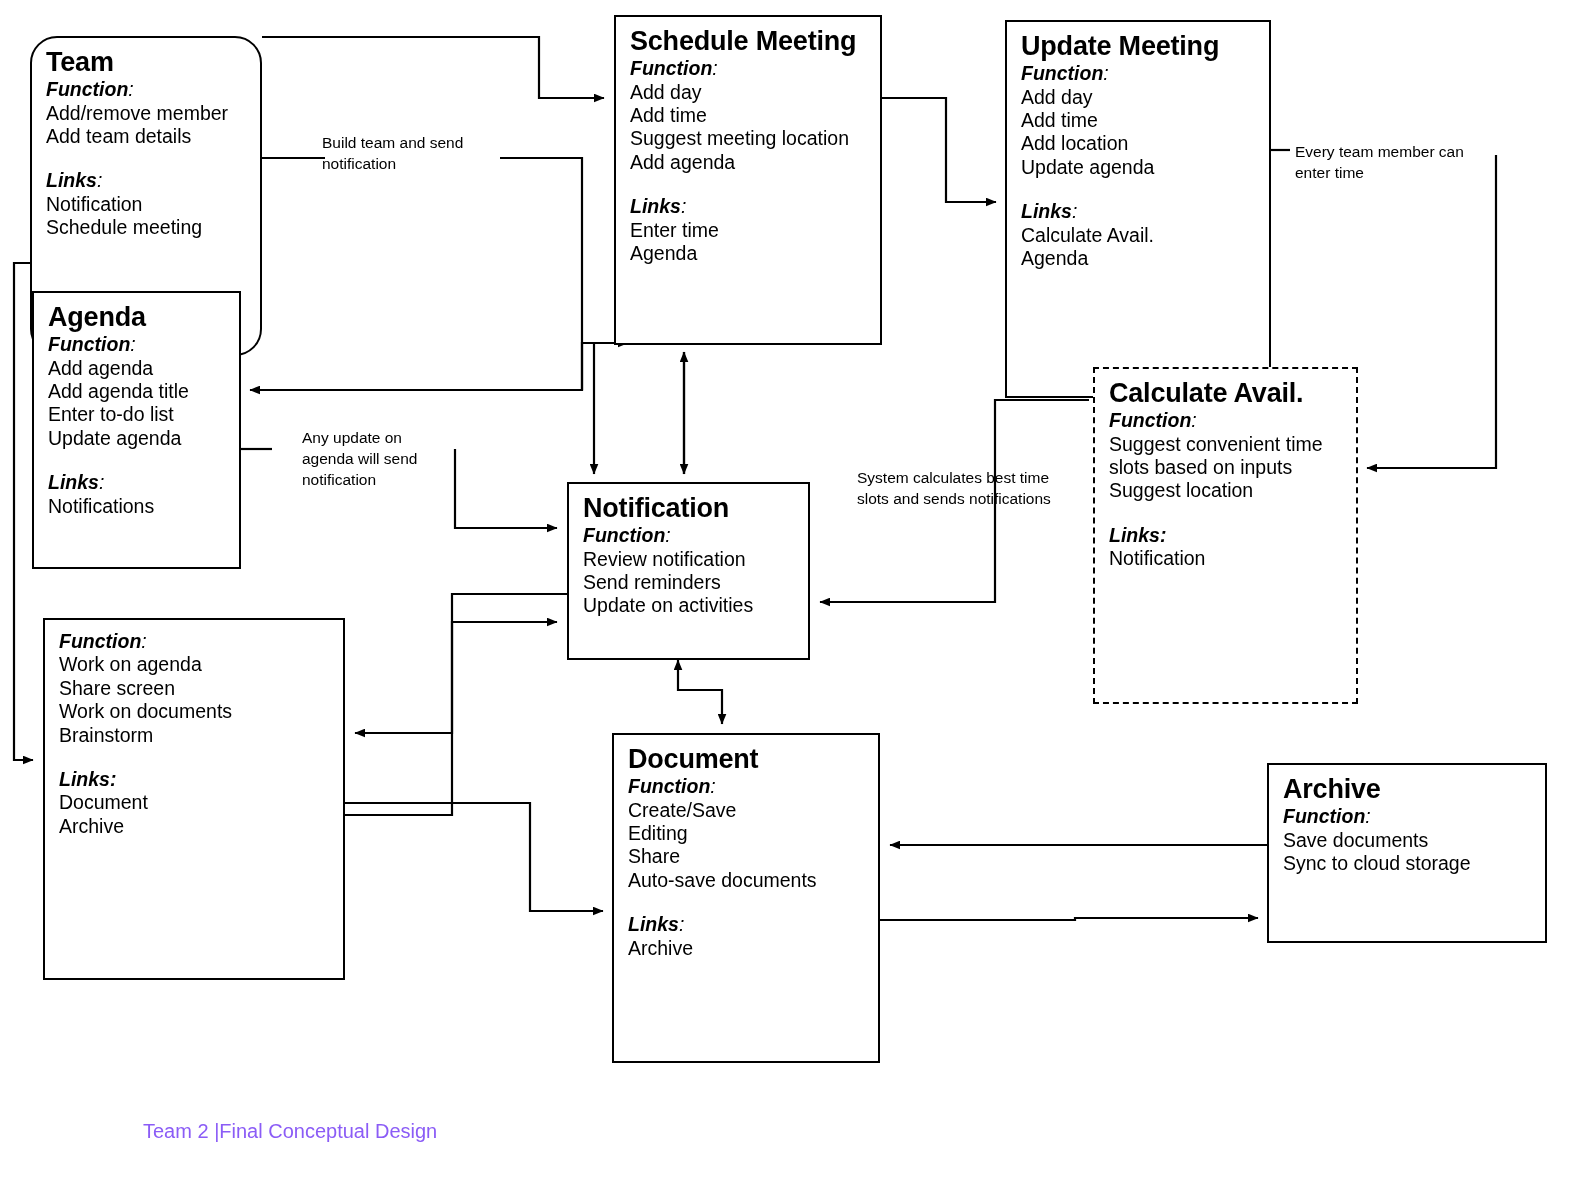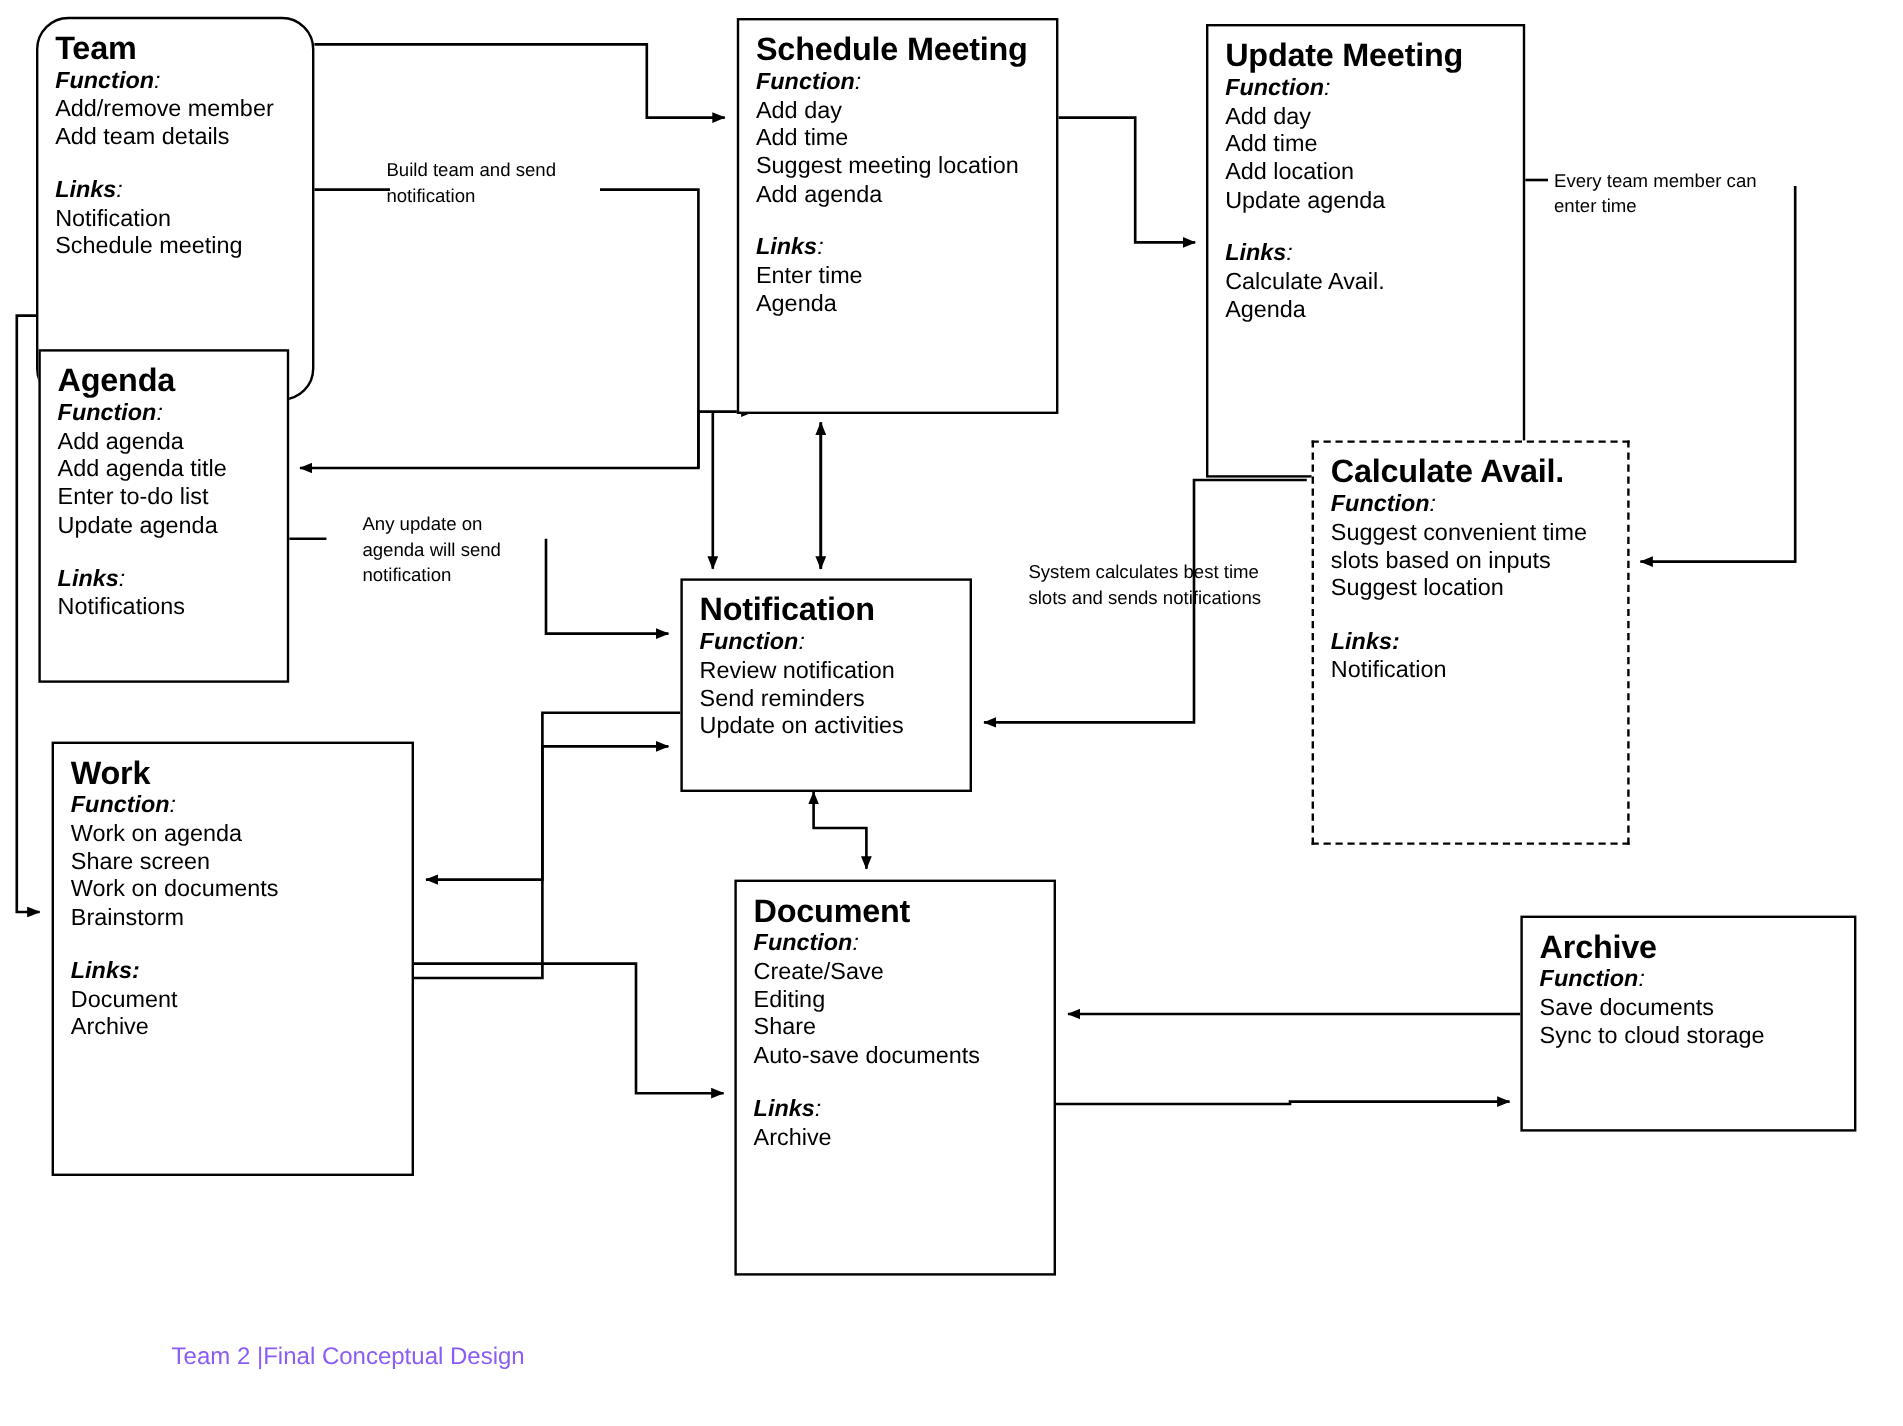--- a/index.html
+++ b/index.html
@@ -129,21 +129,21 @@
       <path d="M678,668 V660" marker-end="url(#ah)"></path>
 
       <path d="M345,803 H530 V911 H603" marker-end="url(#ah)"></path>
 
       <path d="M880,920 H1075 V918 H1258" marker-end="url(#ah)"></path>
 
       <path d="M1267,845 H1075 V845 H890" marker-end="url(#ah)"></path>
     </g>
   </svg>
 
-  <div class="node" style="left:30px; top:14px; width:232px; height:320px;border-radius:27px;">
+  <div class="node" style="left:30px; top:36px; width:232px; height:320px;border-radius:27px;">
     <div class="title">Team</div>
     <div class="section"><span>Function</span><span class="colon">:</span></div>
     <div class="line">Add/remove member</div>
     <div class="line">Add team details</div>
     <div class="gap"></div>
     <div class="section"><span>Links</span><span class="colon">:</span></div>
     <div class="line">Notification</div>
     <div class="line">Schedule meeting</div>
   </div>
 
@@ -198,21 +198,20 @@
 
   <div class="node" style="left:567px; top:482px; width:243px; height:178px;">
     <div class="title">Notification</div>
     <div class="section"><span>Function</span><span class="colon">:</span></div>
     <div class="line">Review notification</div>
     <div class="line">Send reminders</div>
     <div class="line">Update on activities</div>
   </div>
 
   <div class="node" style="left:43px; top:618px; width:302px; height:362px;">
-    <div class="title">Work</div>
     <div class="section"><span>Function</span><span class="colon">:</span></div>
     <div class="line">Work on agenda</div>
     <div class="line">Share screen</div>
     <div class="line">Work on documents</div>
     <div class="line">Brainstorm</div>
     <div class="gap"></div>
     <div class="section bold-colon"><span>Links</span><span class="colon">:</span></div>
     <div class="line">Document</div>
     <div class="line">Archive</div>
   </div>

